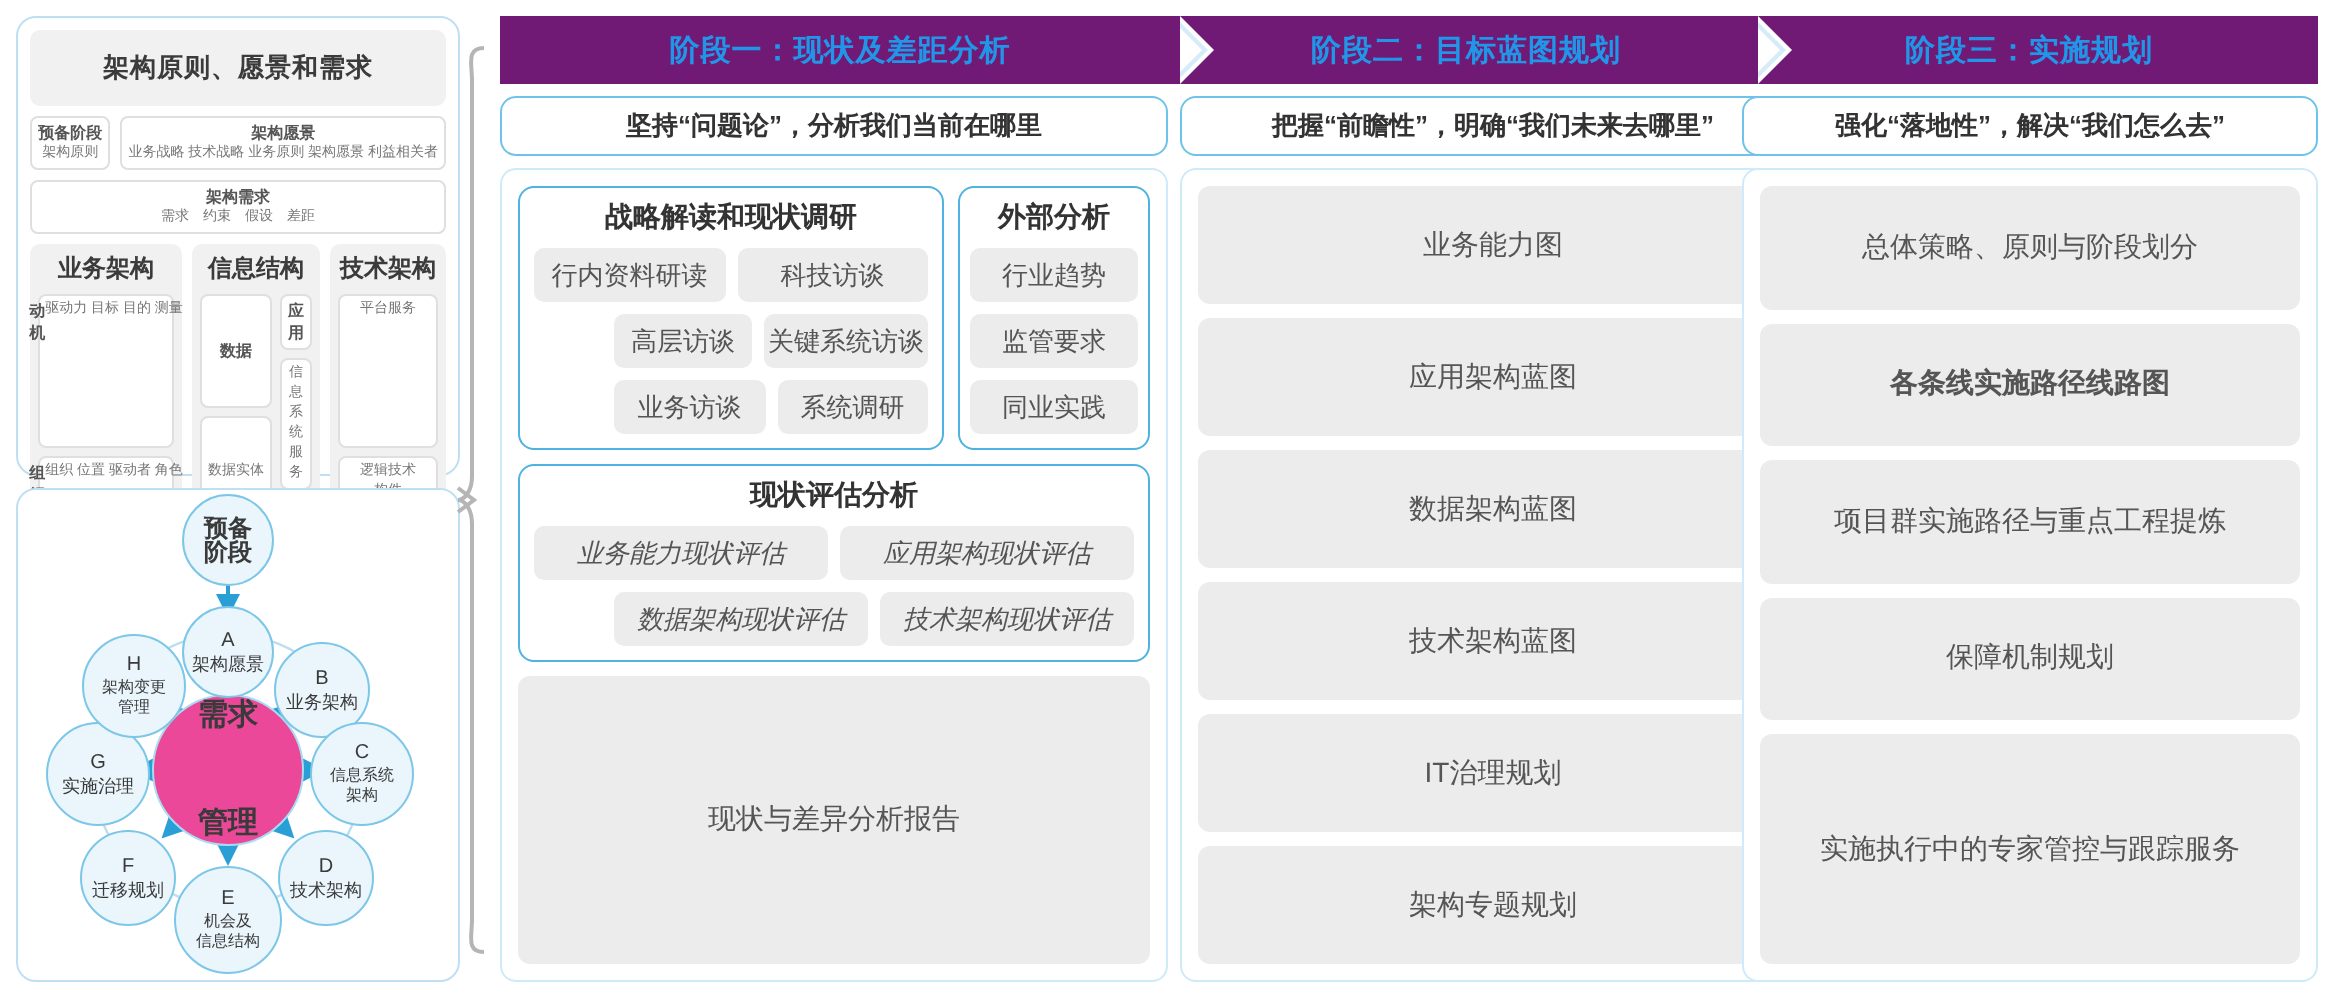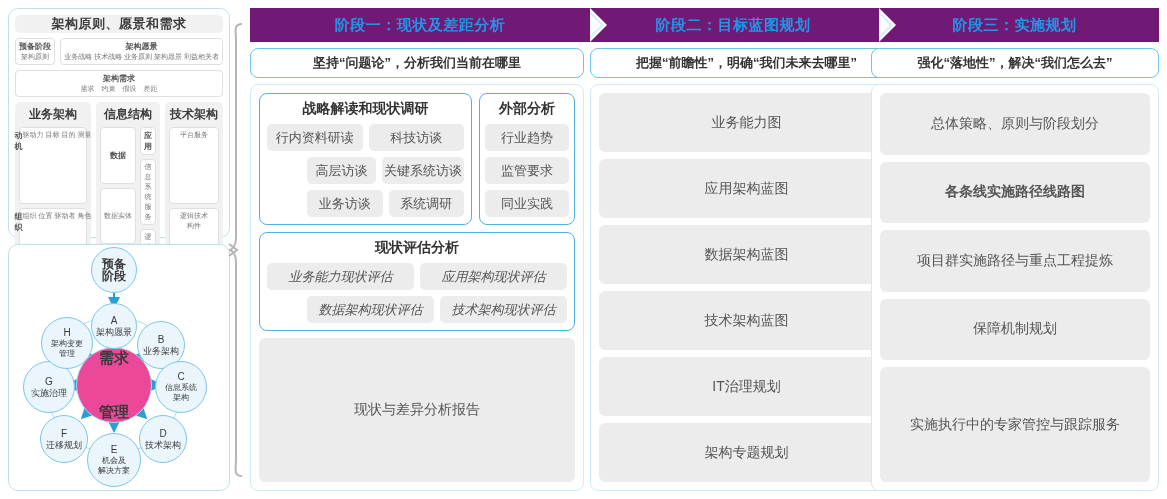--- a/index.html
+++ b/index.html
@@ -16,21 +16,21 @@
   
   .left-col { position:absolute; left:8px; top:8px; width:222px; height:483px; }
 
   .lpanel {
     border:1px solid #bfe0f2; border-radius:10px; background:#ffffff;
     padding:6px 6px 7px 6px;
   }
   .lpanel.top { height:230px; }
   .lpanel.bottom { margin-top:6px; height:247px; position:relative; }
 
-  .grp { background:#f1f1f1; border-radius:5px; padding:0 5px; }
+  .grp { background:#f1f1f1; border-radius:5px; padding:10px 5px; }
 
   .ltitle { text-align:center; font-weight:bold; font-size:13px; color:#3b3b3b; letter-spacing:.5px; }
 
   .cellbox { background:#ffffff; border:1px solid #dfdfdf; border-radius:4px; padding:2px 3px; }
   .cellhead { text-align:center; font-weight:bold; font-size:8px; color:#555; line-height:11px; }
   .cellsub { text-align:center; font-size:7px; color:#777; line-height:10px; white-space:nowrap; }
 
   .row2 { display:flex; gap:5px; }
   .mid-wrap { display:flex; gap:5px; margin-top:5px; }
   .mid-col { background:#f1f1f1; border-radius:5px; padding:4px 4px; display:flex; flex-direction:column; }
@@ -289,21 +289,21 @@
           <div class="n" style="white-space:pre-line;font-size:8px;line-height:10px;">信息系统
 架构</div>
         </div>
         <div class="node" style="width:48px;height:48px;left:130px;top:170px;">
           <div class="k">D</div>
           <div class="n">技术架构</div>
         </div>
         <div class="node" style="width:54px;height:54px;left:78px;top:188px;">
           <div class="k">E</div>
           <div class="n" style="white-space:pre-line;font-size:8px;line-height:10px;">机会及
-解决方案</div>
+信息结构</div>
         </div>
         <div class="node" style="width:48px;height:48px;left:31px;top:170px;">
           <div class="k">F</div>
           <div class="n">迁移规划</div>
         </div>
         <div class="node" style="width:52px;height:52px;left:14px;top:116px;">
           <div class="k">G</div>
           <div class="n">实施治理</div>
         </div>
         <div class="node" style="width:52px;height:52px;left:32px;top:72px;">

